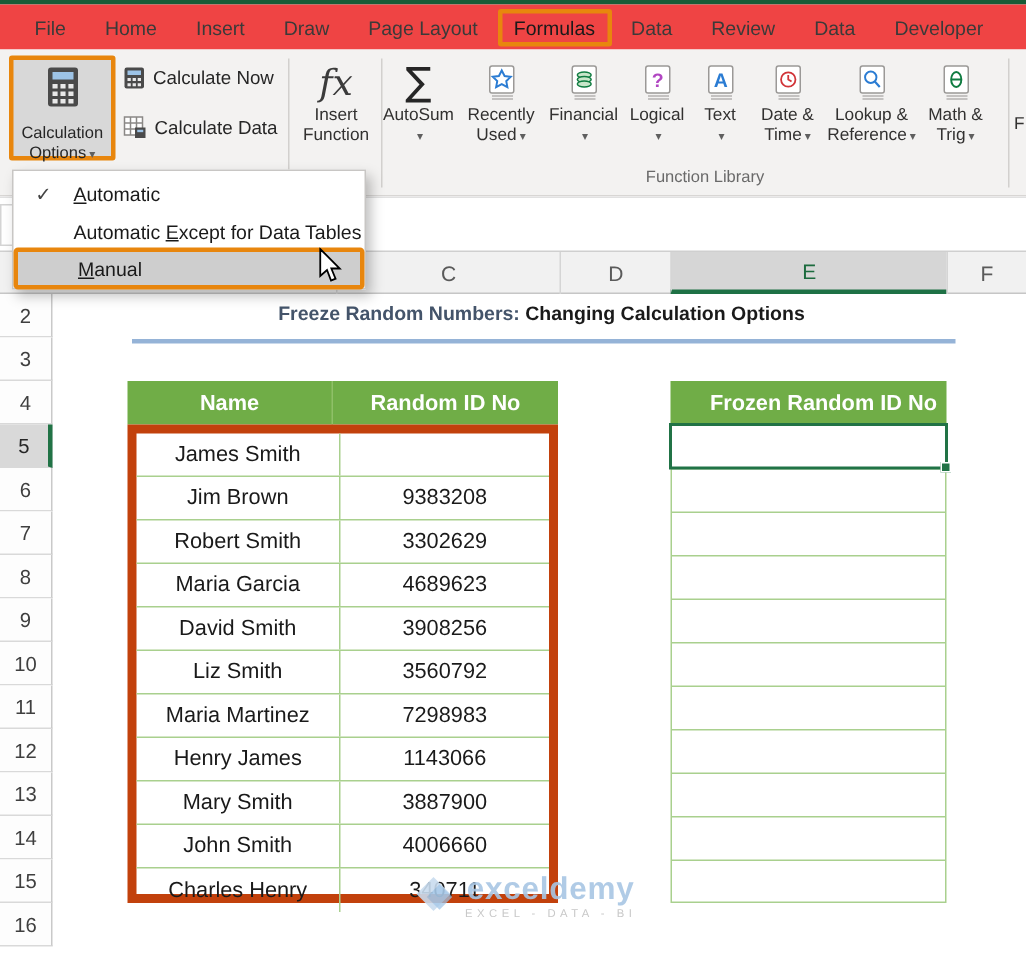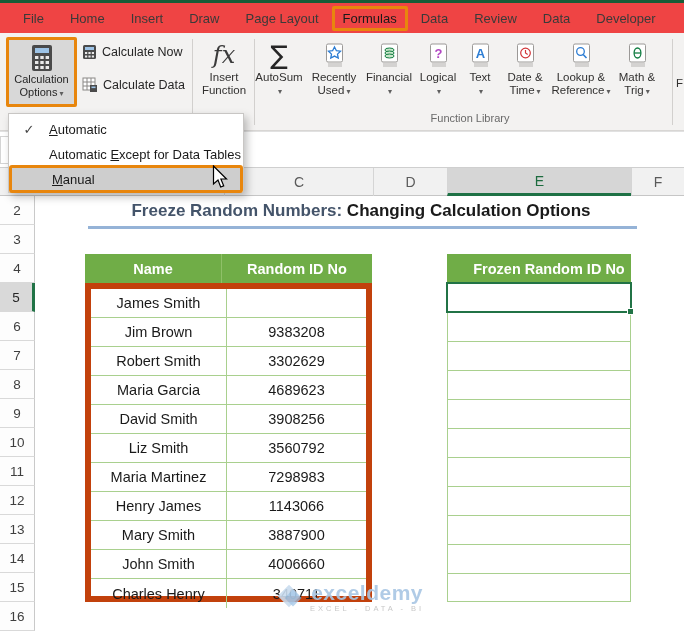--- a/index.html
+++ b/index.html
@@ -15,21 +15,21 @@
             display:flex; align-items:center; padding-left:10px; }
   .tab { font-size:13px; color:#3b3a39; padding:4px 13px; white-space:nowrap; }
   .tab.active { border:3px solid #E8860D; border-radius:2px; padding:2px 8px; color:#1a1a1a; }
 
   
   .ribbon { position:absolute; left:0; top:33px; width:684px; height:98px; background:#F3F2F1;
             border-bottom:1px solid #D8D6D4; }
   .calcopts { position:absolute; left:6px; top:4px; width:71px; height:70px; background:#D8D8D8;
               border:3px solid #E8860D; border-radius:2px; display:flex; flex-direction:column;
               align-items:center; justify-content:flex-start; padding-top:3px; }
-  .calcopts .lbl { font-size:11px; line-height:13px; color:#262626; text-align:center; margin-top:0; }
+  .calcopts .lbl { font-size:11px; line-height:13px; color:#262626; text-align:center; margin-top:10px; }
   .smallbtns { position:absolute; left:82px; top:8px; }
   .smallbtn { display:flex; align-items:center; gap:5px; height:22px; margin-bottom:11px;
               font-size:12.5px; color:#262626; white-space:nowrap; }
   .vdiv { position:absolute; top:6px; width:1px; height:86px; background:#D2D0CE; }
   .bigrow { position:absolute; left:196px; top:2px; height:74px; display:flex; }
   .bigbtn { display:flex; flex-direction:column; align-items:center; justify-content:flex-start;
             padding-top:4px; }
   .bigbtn .icon { height:32px; display:flex; align-items:center; justify-content:center; }
   .bigbtn .l1, .bigbtn .l2 { font-size:11.5px; line-height:13px; color:#323130; text-align:center; white-space:nowrap; }
   .chev { font-size:8px; color:#5f5f5f; margin-left:2px; }
@@ -52,21 +52,21 @@
   .colh.sel { background:#D6D6D6; color:#1C6B3E; border-bottom:3px solid #1E7145; }
 
   
   .sheet { position:absolute; left:0; top:196px; width:684px; height:439px; background:#fff; }
   .rowh { position:absolute; left:0; width:35px; height:29px; background:#FDFDFD;
           border-right:1px solid #C9C9C9; border-bottom:1px solid #D9D9D9;
           display:flex; align-items:center; justify-content:center; font-size:13.5px; color:#3F3F3F; }
   .rowh.sel { background:#D9D9D9; border-right:3px solid #217346; color:#262626; }
 
   .sheettitle { position:absolute; left:85px; top:5px; width:552px; text-align:center;
-                font-size:17px; font-weight:bold; white-space:nowrap; }
+                font-size:13px; font-weight:bold; white-space:nowrap; }
   .sheettitle .p1 { color:#44546A; }
   .sheettitle .p2 { color:#1A1A1A; }
   .titleline { position:absolute; left:88px; top:30px; width:549px; height:3px; background:#95B3D7; }
 
   .thead { position:absolute; left:85px; top:58px; width:287px; height:29px; display:flex; }
   .thead .hc { background:#70AD47; color:#fff; font-weight:bold; font-size:14.5px;
                display:flex; align-items:center; justify-content:center; }
   .thead .hc:first-child { width:137px; border-right:1px solid #8FC068; }
   .thead .hc:last-child { flex:1; }
   .tbody { position:absolute; left:85px; top:87px; width:287px; height:319px; border:6px solid #c2410c; }

